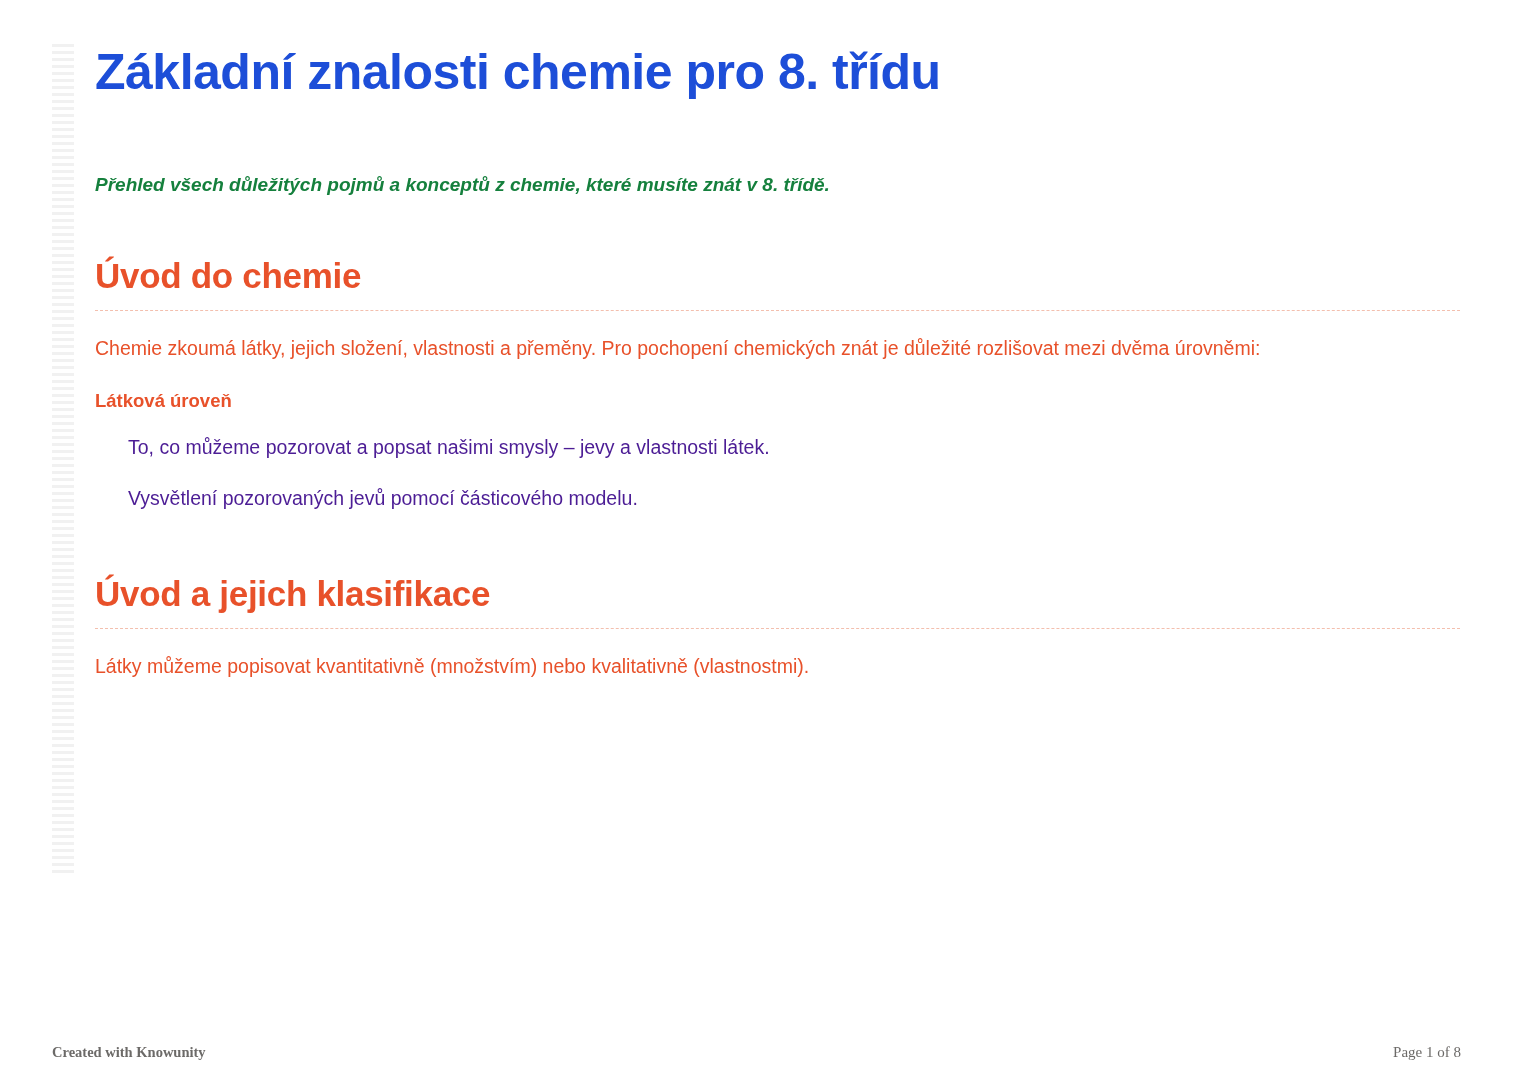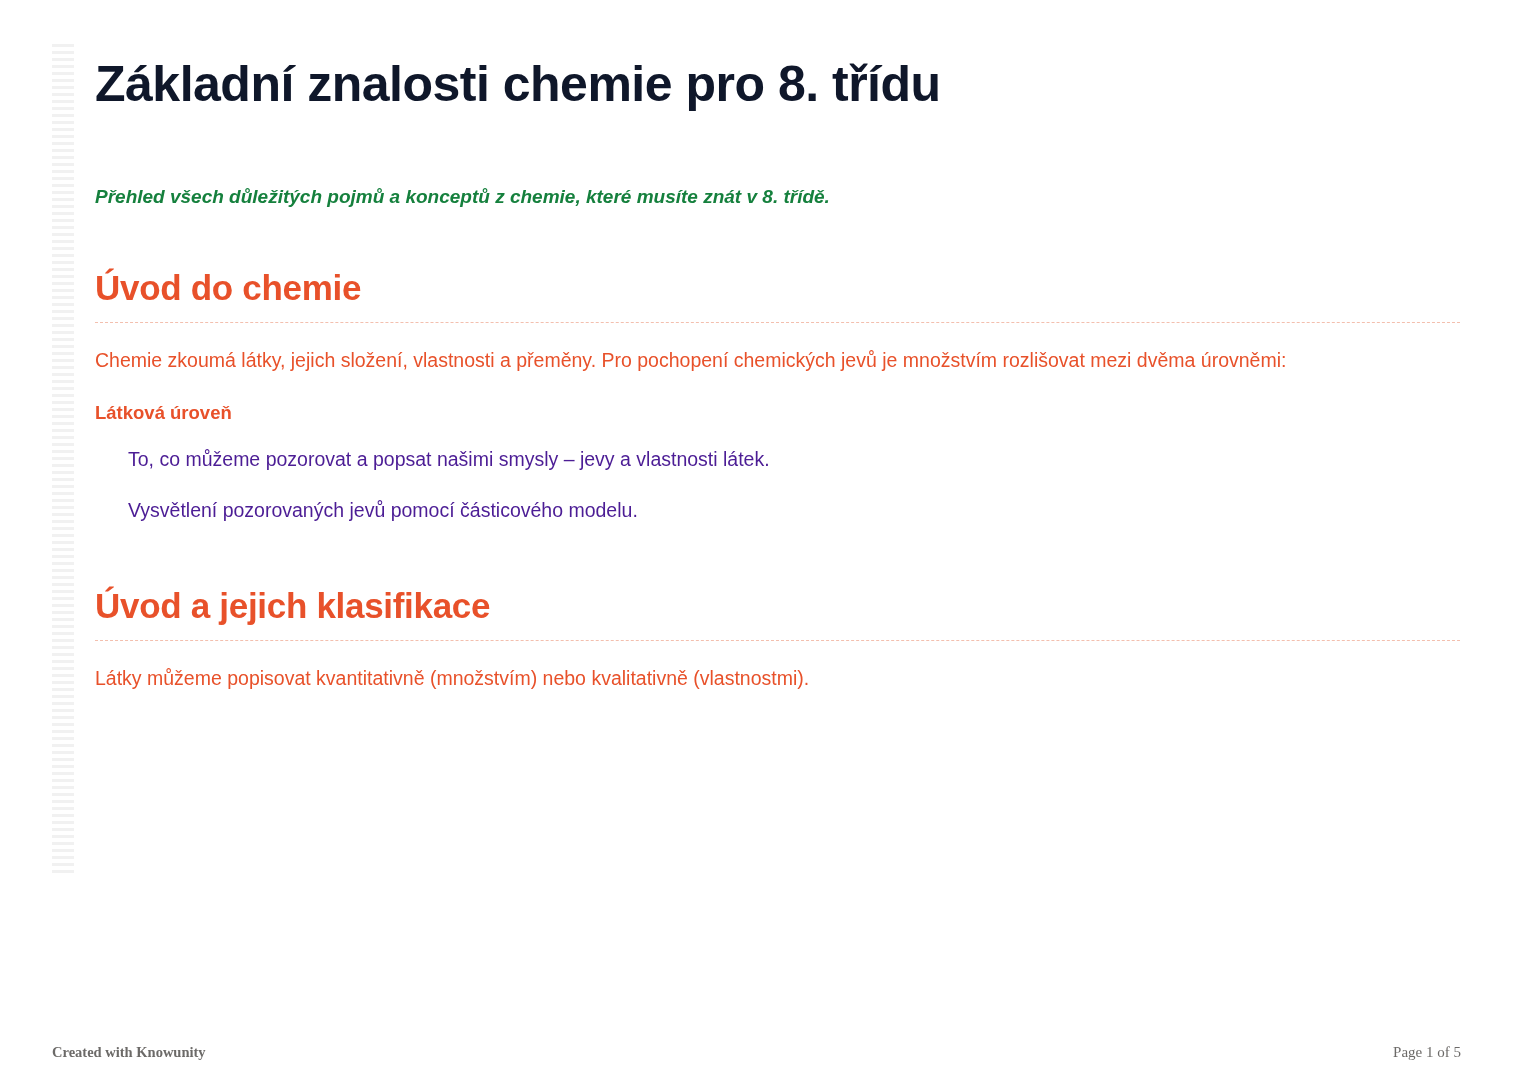--- a/index.html
+++ b/index.html
@@ -38,22 +38,22 @@
     left: 95px;
     top: 44px;
     width: 1365px;
   }
 
   h1.doc-title {
     font-size: 50px;
     line-height: 1.15;
     font-weight: 800;
     letter-spacing: -0.5px;
-    color: #0f172a;
-    margin: 12px 0 0 0;
+    color: #1d4ed8;
+    margin: 0 0 0 0;
   }
 
   p.subtitle {
     font-style: italic;
     font-size: 19px;
     color: #15803d;
     margin: 72px 0 0 0;
     font-weight: 700;
   }
 
@@ -123,29 +123,29 @@
 <div class="left-strip"></div>
 
 <div class="page">
 
   <h1 class="doc-title">Základní znalosti chemie pro 8. třídu</h1>
 
   <p class="subtitle">Přehled všech důležitých pojmů a konceptů z chemie, které musíte znát v 8. třídě.</p>
 
   <h2 class="section">Úvod do chemie</h2>
 
-  <p class="body-text">Chemie zkoumá látky, jejich složení, vlastnosti a přeměny. Pro pochopení chemických jevů je množstvím rozlišovat mezi dvěma úrovněmi:</p>
+  <p class="body-text">Chemie zkoumá látky, jejich složení, vlastnosti a přeměny. Pro pochopení chemických znát je důležité rozlišovat mezi dvěma úrovněmi:</p>
 
   <h3 class="term">Látková úroveň</h3>
   <p class="term-def">To, co můžeme pozorovat a popsat našimi smysly – jevy a vlastnosti látek.</p>
 
   <p class="term-def">Vysvětlení pozorovaných jevů pomocí částicového modelu.</p>
 
   <h2 class="section">Úvod a jejich klasifikace</h2>
 
   <p class="body-text">Látky můžeme popisovat kvantitativně (množstvím) nebo kvalitativně (vlastnostmi).</p>
 
 </div>
 
 <div class="footer">
   <div class="footer-left">Created with Knowunity</div>
-  <div class="footer-right">Page 1 of 5</div>
+  <div class="footer-right">Page 1 of 8</div>
 </div>
 
 </body></html>

